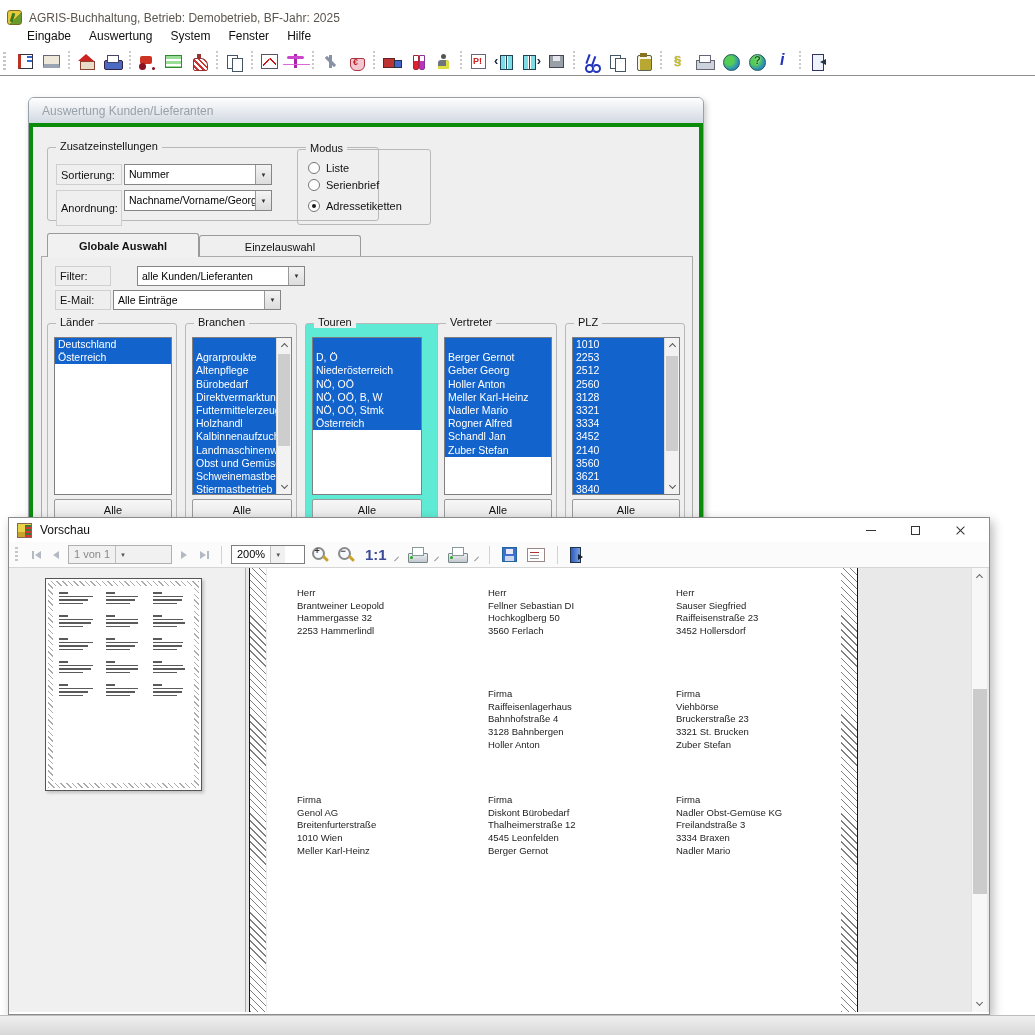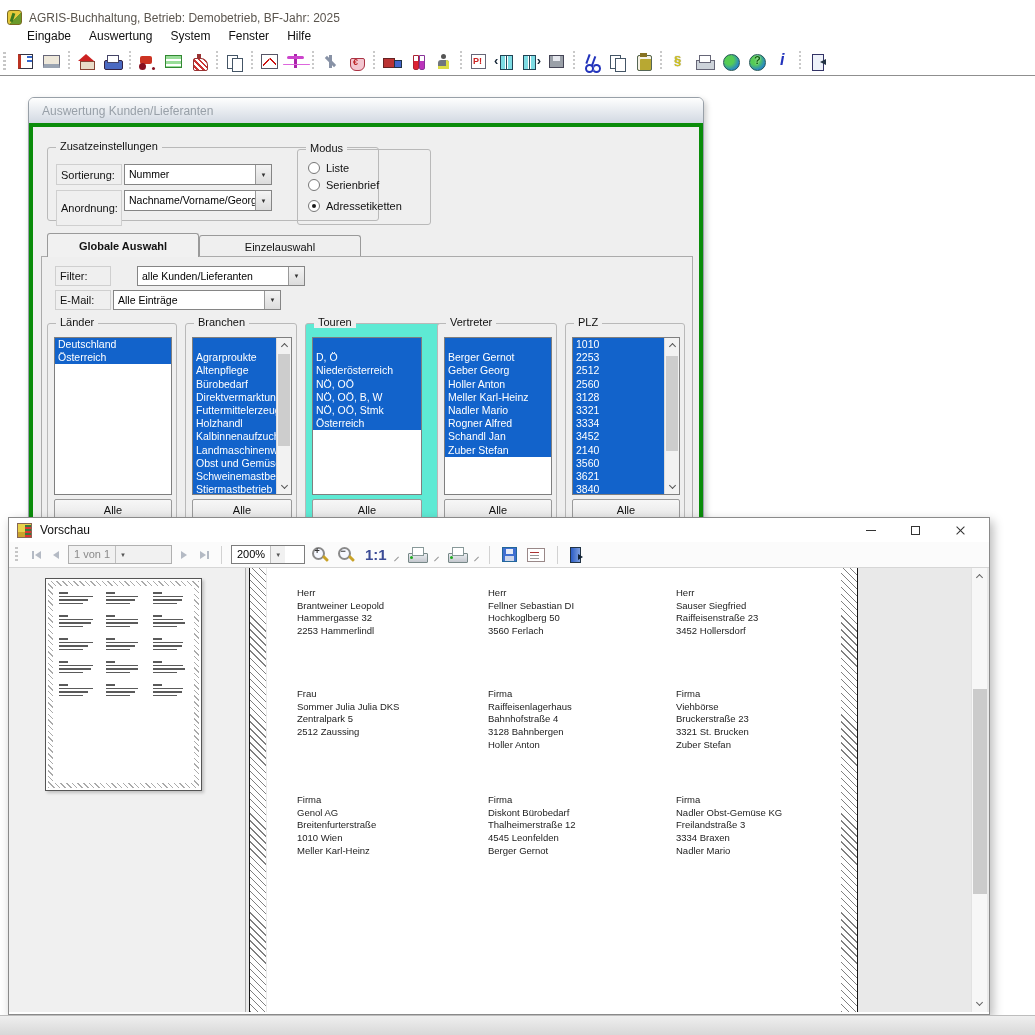--- a/index.html
+++ b/index.html
@@ -552,24 +552,20 @@
 Hammergasse 32
 2253 Hammerlindl</div>
           <div class="lab" style="left: 221px; top: 19px;">Herr
 Fellner Sebastian DI
 Hochkoglberg 50
 3560 Ferlach</div>
           <div class="lab" style="left: 409px; top: 19px;">Herr
 Sauser Siegfried
 Raiffeisenstraße 23
 3452 Hollersdorf</div>
-          <div class="lab" style="left: 30px; top: 120px;">Frau
-Sommer Julia Julia DKS
-Zentralpark 5
-2512 Zaussing</div>
           <div class="lab" style="left: 221px; top: 120px;">Firma
 Raiffeisenlagerhaus
 Bahnhofstraße 4
 3128 Bahnbergen
 Holler Anton</div>
           <div class="lab" style="left: 409px; top: 120px;">Firma
 Viehbörse
 Bruckerstraße 23
 3321 St. Brucken
 Zuber Stefan</div>

